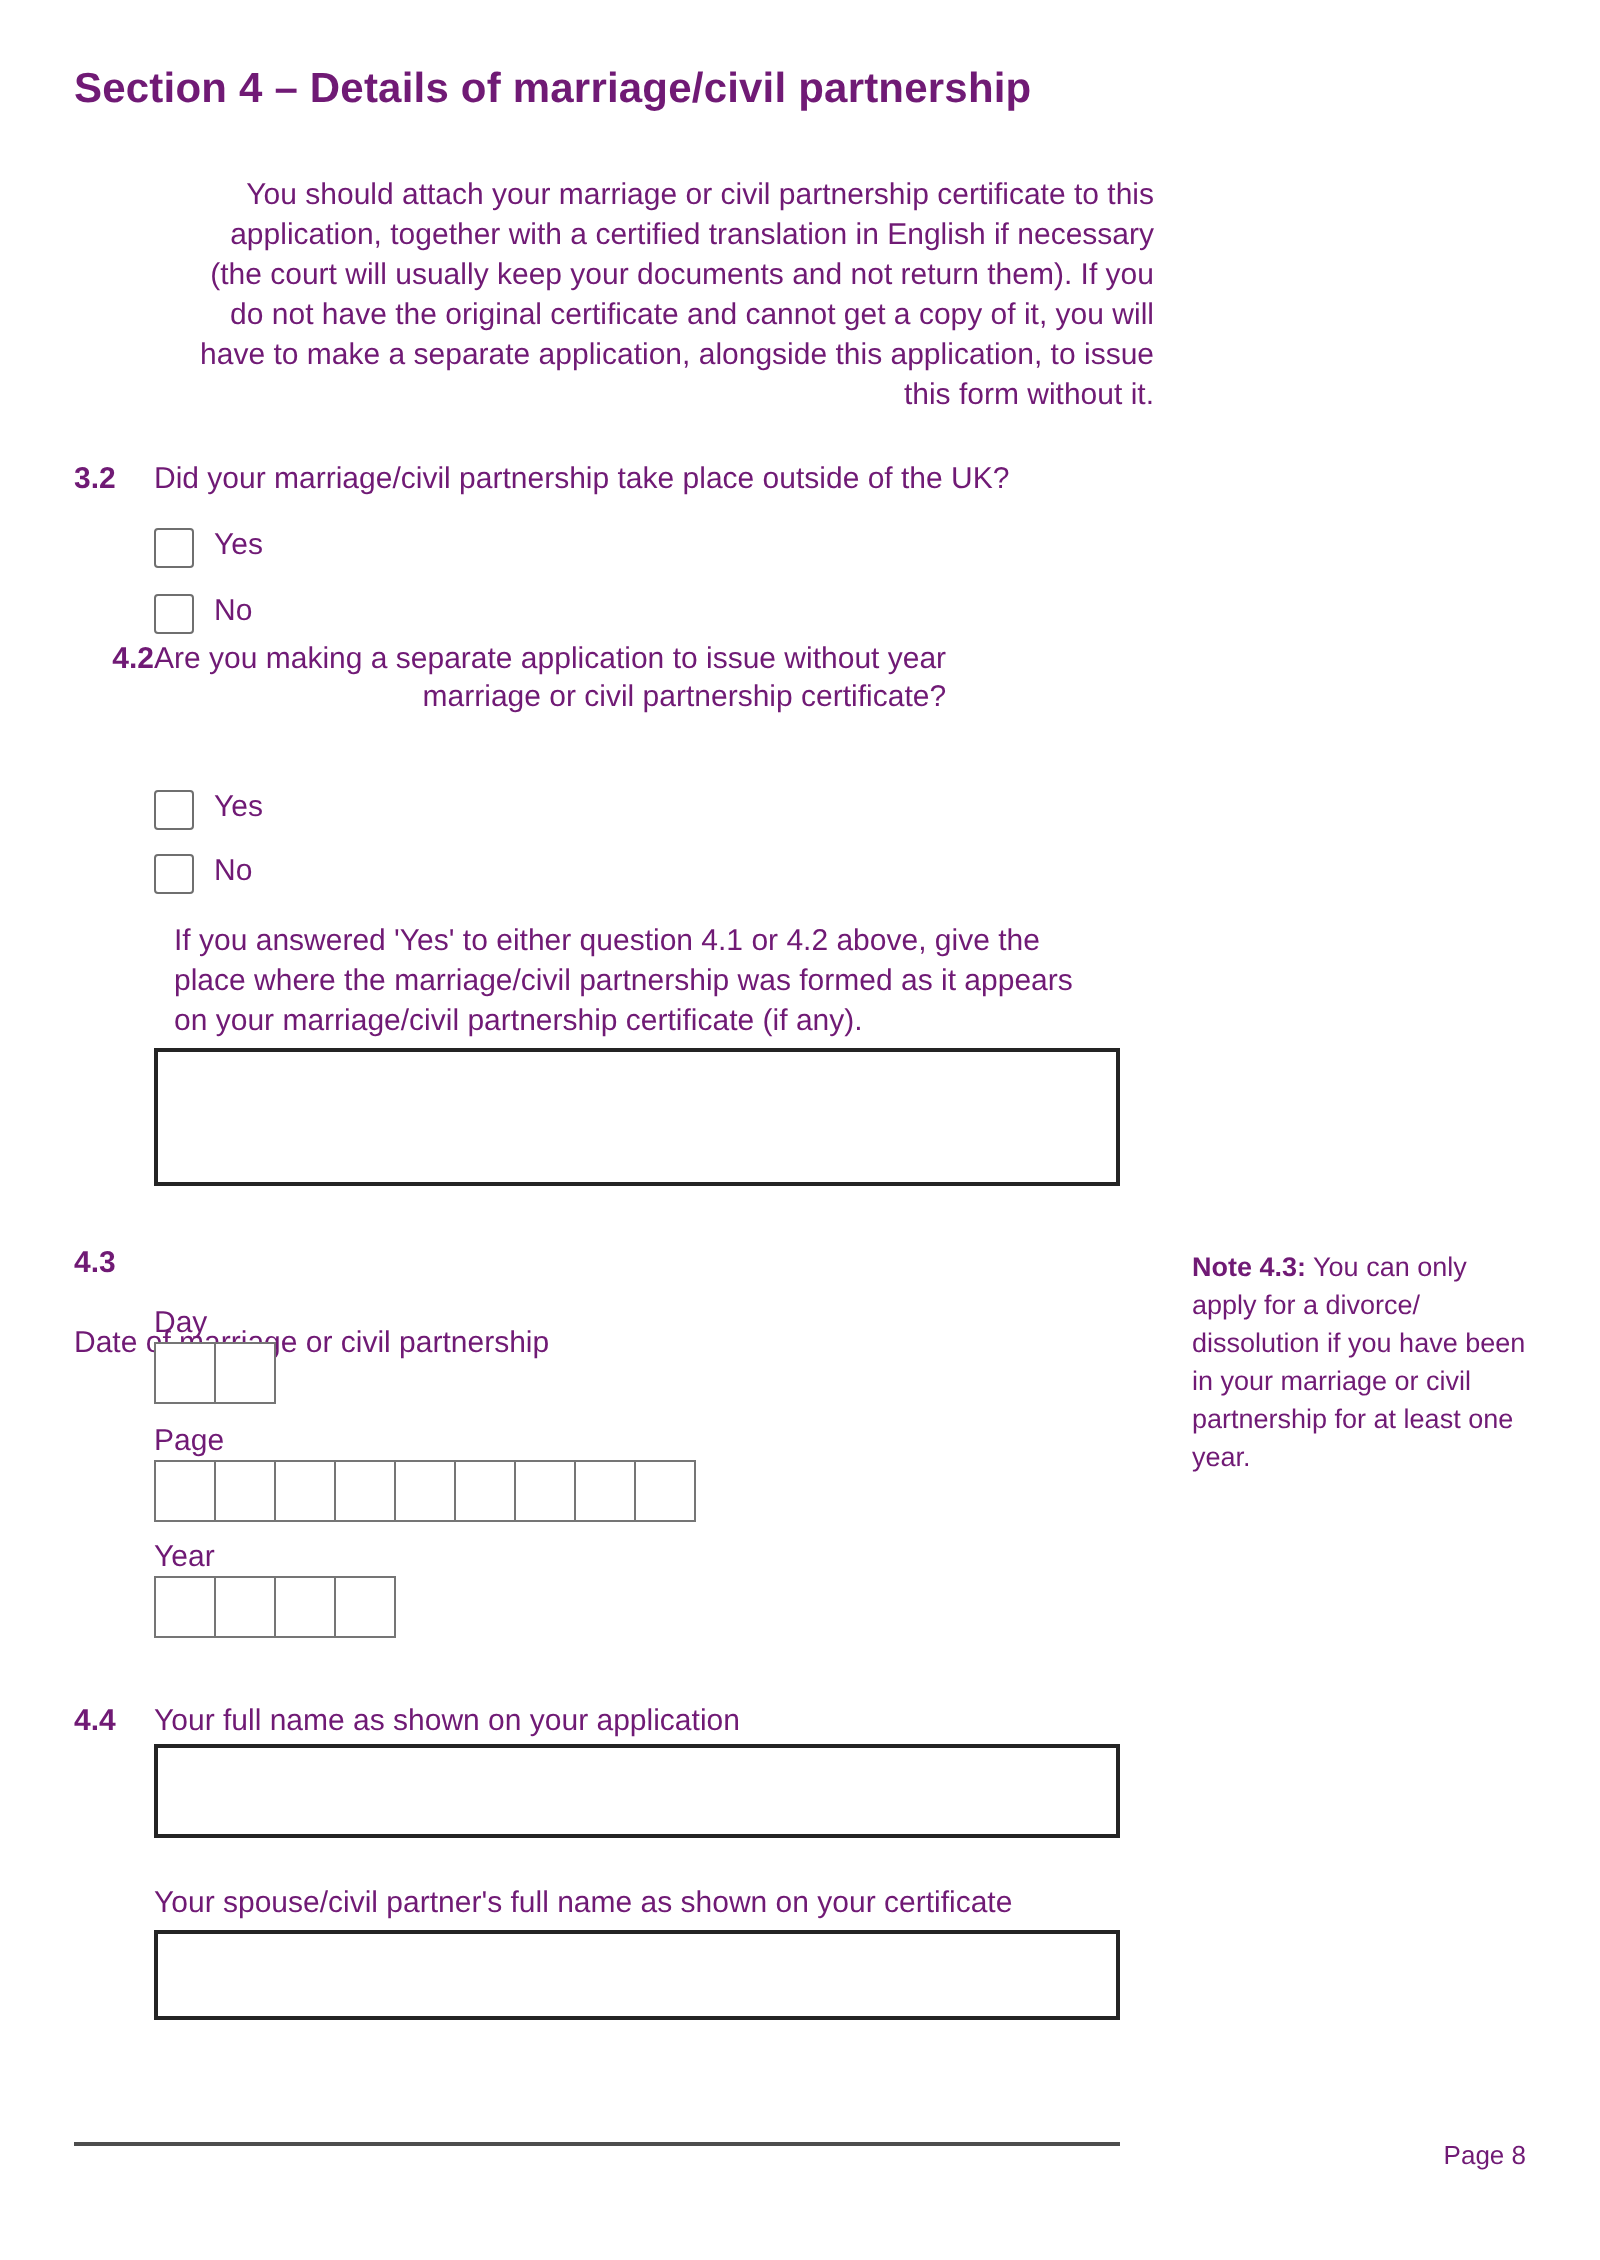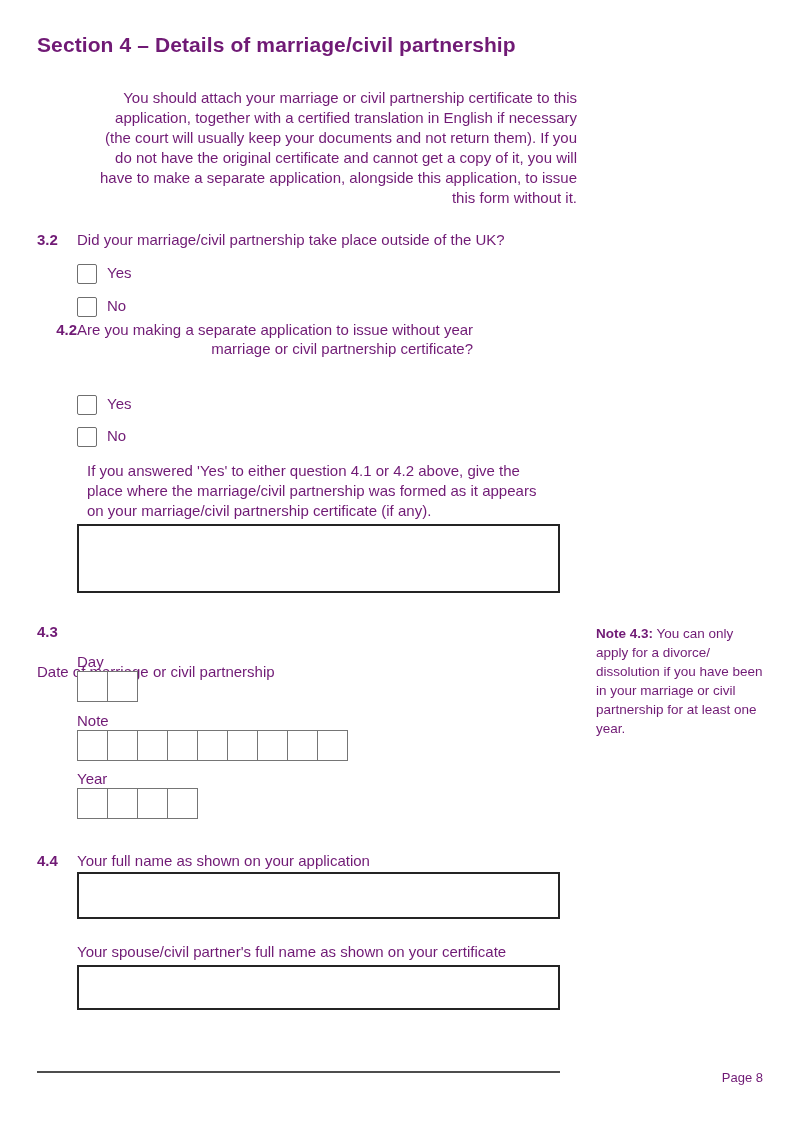--- a/index.html
+++ b/index.html
@@ -130,21 +130,21 @@
     <span class="q-number">4.3</span>
     <span class="q-text">Date of marriage or civil partnership</span>
   </div>
 
   <div class="abs date-label day-label">Day</div>
   <div class="abs cell-row day-cells">
       <div class="cell"></div>
       <div class="cell"></div>
     </div>
 
-  <div class="abs date-label month-label">Note</div>
+  <div class="abs date-label month-label">Page</div>
   <div class="abs cell-row month-cells">
       <div class="cell"></div>
       <div class="cell"></div>
       <div class="cell"></div>
       <div class="cell"></div>
       <div class="cell"></div>
       <div class="cell"></div>
       <div class="cell"></div>
       <div class="cell"></div>
       <div class="cell"></div>

